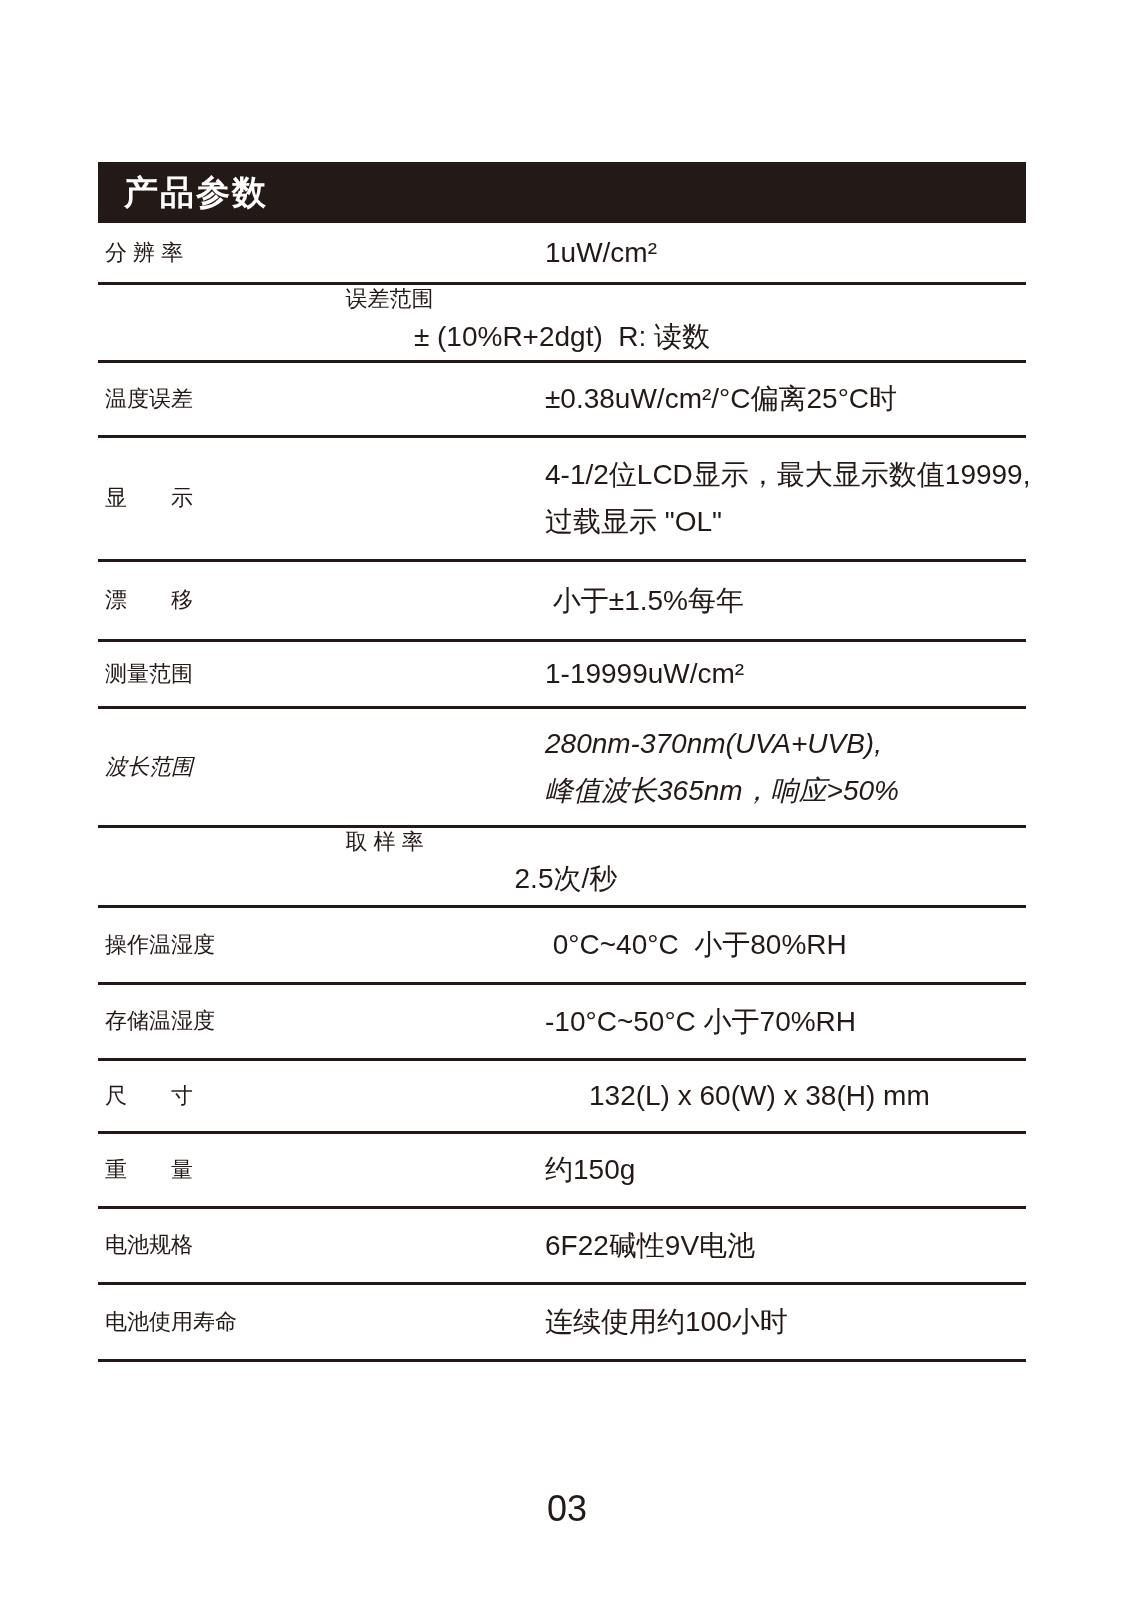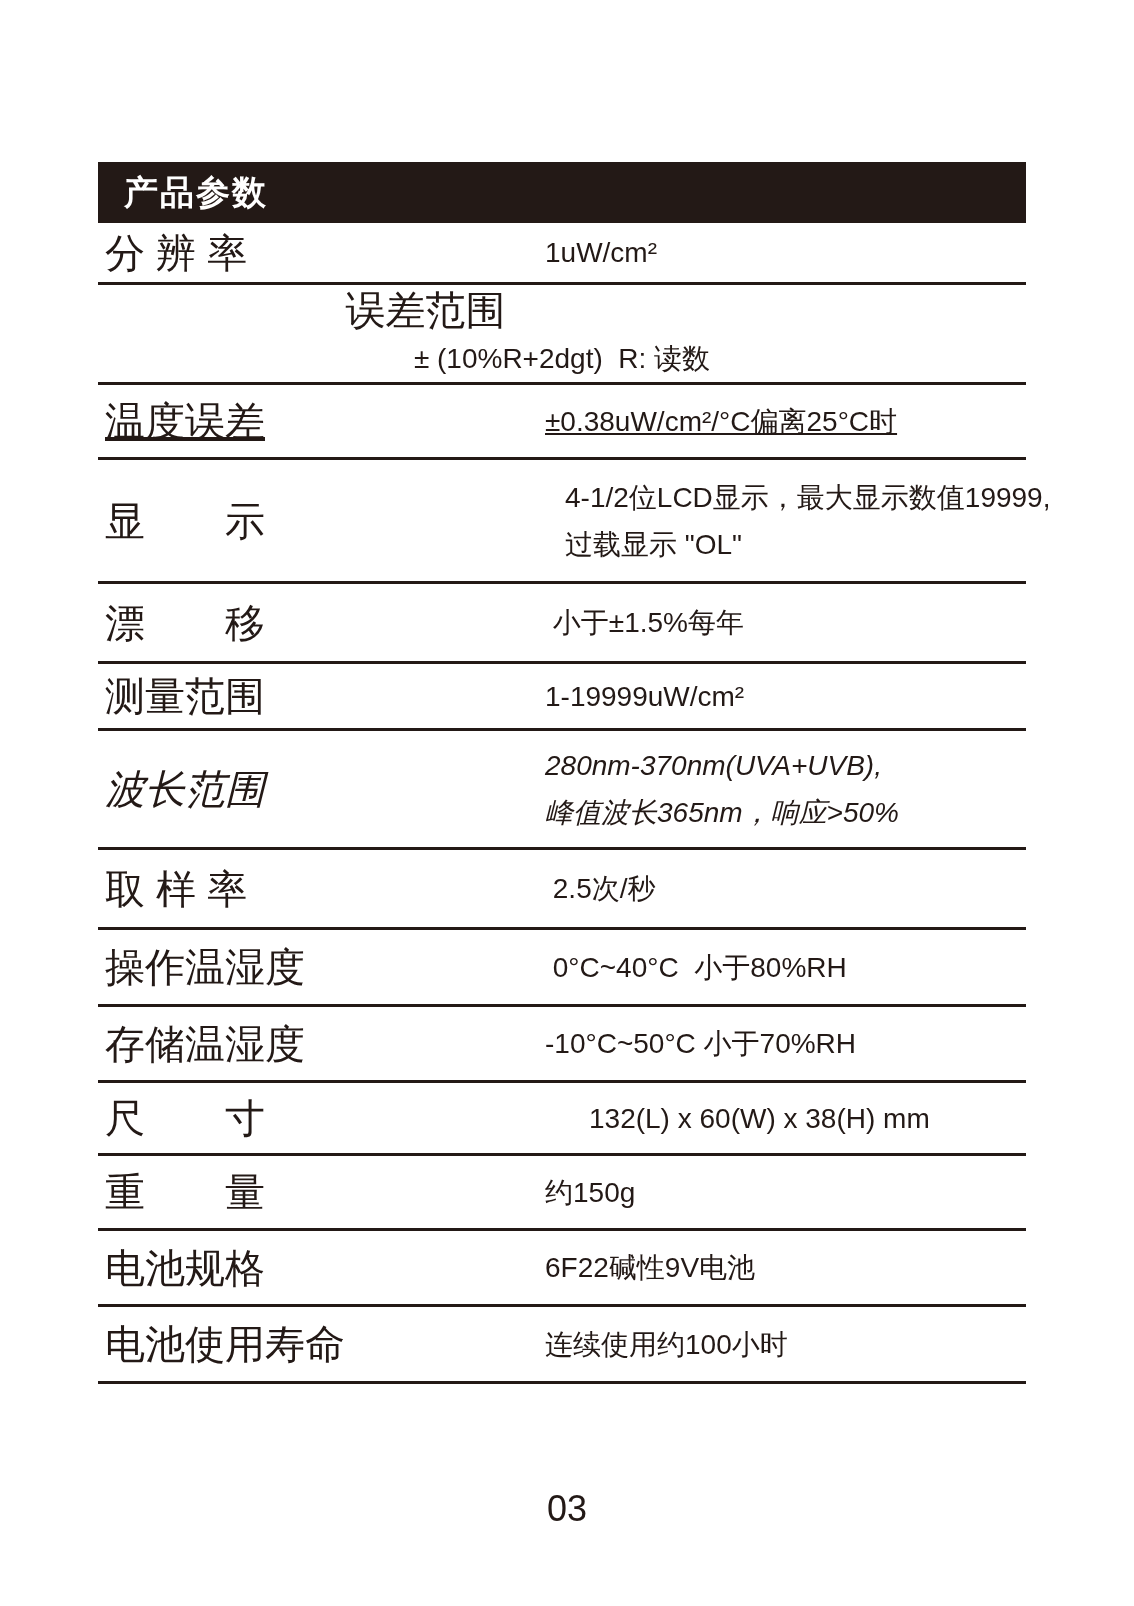--- a/index.html
+++ b/index.html
@@ -37,41 +37,41 @@
     display: flex;
     align-items: center;
     border-bottom: 3px solid #231916;
     box-sizing: border-box;
   }
   .label {
     width: 447px;
     flex-shrink: 0;
     padding-left: 7px;
     box-sizing: border-box;
-    font-size: 40px;
+    font-size: 22px;
     font-weight: 500;
     line-height: 1.25;
     white-space: pre;
   }
   .val {
     flex: 1;
     font-size: 28px;
     font-weight: 500;
     line-height: 47px;
     white-space: pre;
   }
   
   .r0  { min-height: 62px; }
   .r1  { min-height: 69px; flex-direction: column; }
-  .r2  { min-height: 75px; text-decoration: underline; }
-  .r3  { min-height: 124px; gap: 20px; }
+  .r2  { min-height: 75px; }
+  .r3  { min-height: 124px; }
   .r4  { min-height: 80px; }
   .r5  { min-height: 67px; }
   .r6  { min-height: 119px; font-style: italic; }
-  .r7  { min-height: 80px; }
+  .r7  { min-height: 80px; flex-direction: column; }
   .r8  { min-height: 77px; }
   .r9  { min-height: 76px; }
   .r10 { min-height: 73px; gap: 44px; }
   .r11 { min-height: 75px; }
   .r12 { min-height: 76px; }
   .r13 { min-height: 77px; }
   .page-number {
     position: absolute;
     left: 0;
     right: 0;

